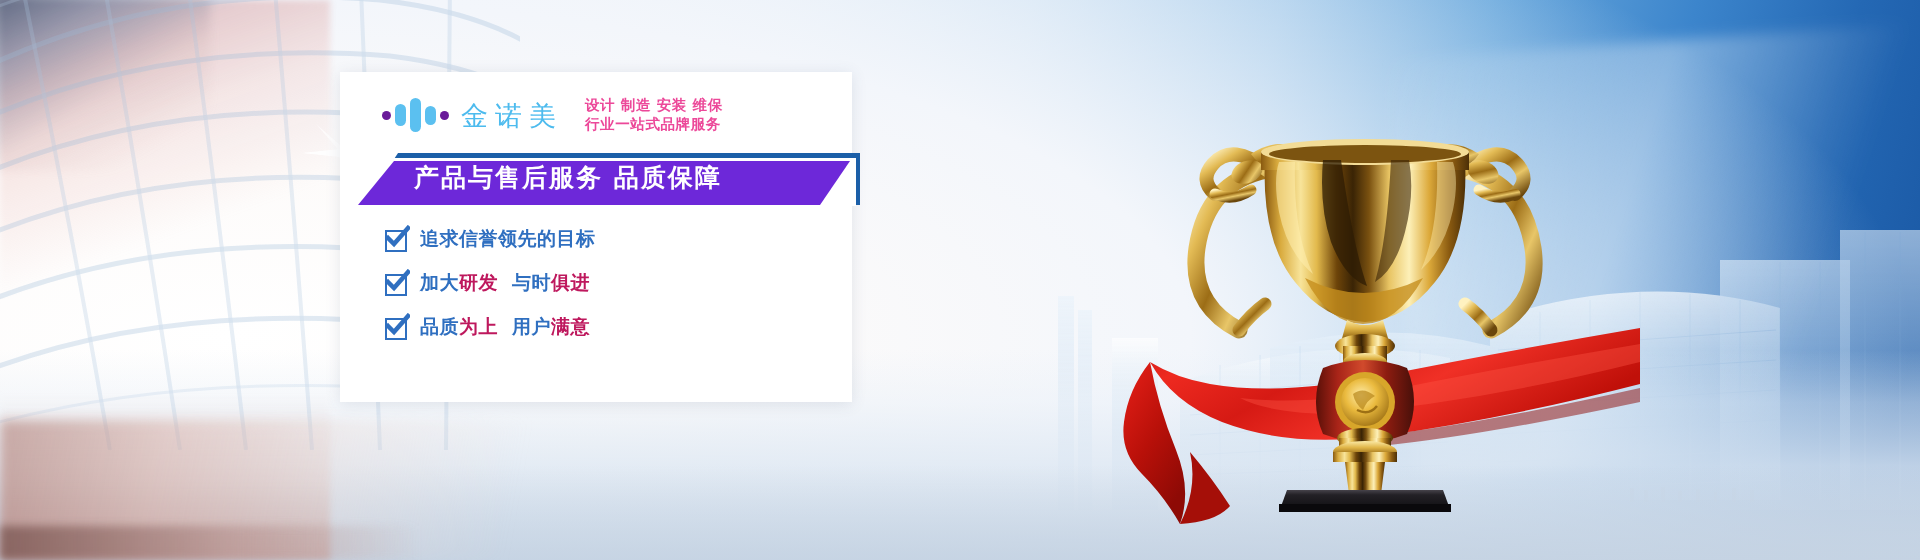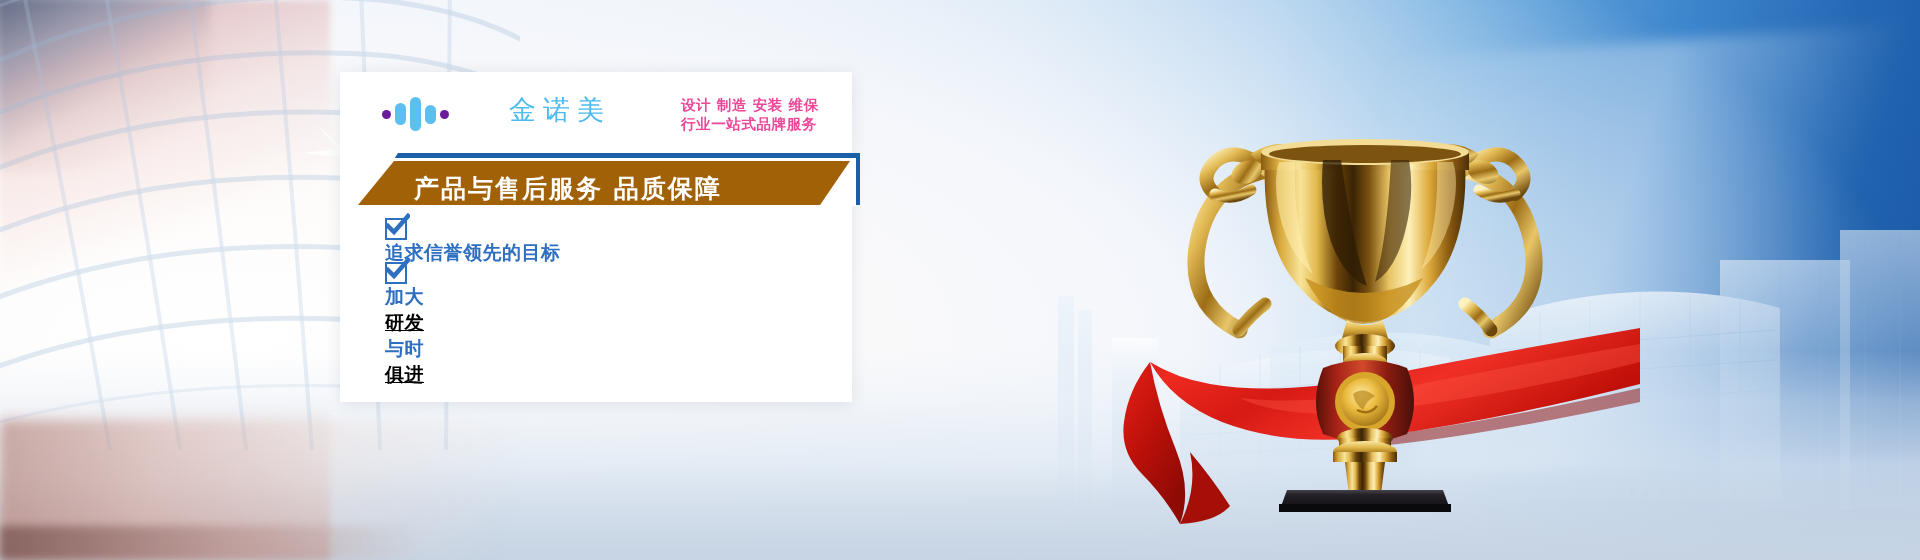--- a/index.html
+++ b/index.html
@@ -116,42 +116,42 @@
     background:#1b5fa8;
     clip-path:polygon(34px 0, 100% 0, 100% 100%, 0 100%);
   }
   .ribbon-inner{
     position:absolute;left:20px;top:5px;width:496px;height:48px;
     background:#fff;
     clip-path:polygon(34px 0, 100% 0, 100% 100%, 0 100%);
   }
   .ribbon{
     position:absolute;left:18px;top:8px;width:492px;height:44px;
-    background:#a16207;
+    background:#6d28d9;
     clip-path:polygon(36px 0, 100% 0, calc(100% - 30px) 100%, 0 100%);
-    display:flex;align-items:flex-end;
+    display:flex;align-items:flex-start;
   }
   .ribbon-text{
     margin-left:56px;color:#ffffff;font-size:25px;font-weight:700;letter-spacing:2px;
     white-space:nowrap;
     font-family:"DejaVu Sans","Liberation Sans",sans-serif;
   }
 
   
   .list{position:absolute;left:385px;top:218px;width:430px;}
-  .row{display:flex;align-items:flex-start;height:34px;margin-bottom:10px;flex-direction:column;}
+  .row{display:flex;align-items:flex-end;height:34px;margin-bottom:10px;}
   .cbox{
     position:relative;width:18px;height:18px;border:2px solid #2f6fc0;background:#fff;
     margin-right:13px;flex:none;
   }
   .cbox svg{position:absolute;left:-3px;top:-7px;}
   .txt{font-size:19px;font-weight:600;letter-spacing:.5px;white-space:nowrap;
     font-family:"DejaVu Sans","Liberation Sans",sans-serif;}
   .blue{color:#2f6fc0;}
-  .red{color:#000000;text-decoration:underline;}
+  .red{color:#be185d;}
   .gap{display:inline-block;width:14px;}
 </style>
 </head>
 <body>
 
 <div class="stage">
 
   <div class="bg">
     <div class="sky"></div>
 
@@ -388,21 +388,21 @@
         <path d="M2 45 L40 41 L88 45 L40 49 Z"></path>
         <path d="M16 16 L47 43 L74 74 L43 47 Z" opacity=".7"></path>
         <path d="M74 16 L47 43 L16 74 L43 47 Z" opacity=".7"></path>
         <circle cx="45" cy="45" r="7"></circle>
       </g>
     </svg>
   </div>
 
   <div class="panel"></div>
 
-  <div style="position:absolute;left:382px;top:96px;display:flex;align-items:flex-start;gap:48px;">
+  <div style="position:absolute;left:382px;top:96px;display:flex;align-items:center;">
     <div class="wave">
       <span class="dot"></span>
       <span class="bar b1"></span>
       <span class="bar b2"></span>
       <span class="bar b3"></span>
       <span class="dot"></span>
     </div>
     <div class="brand">金诺美</div>
     <div class="tagline">
       <div>设计 制造 安装 维保</div>
@@ -436,15 +436,27 @@
         </svg>
       </span>
       <span class="txt blue">加大</span>
       <span class="txt red">研发</span>
       <span class="gap"></span>
       <span class="txt blue">与时</span>
       <span class="txt red">俱进</span>
     </div>
 
 
+    <div class="row">
+      <span class="cbox">
+        <svg width="26" height="26" viewBox="0 0 26 26">
+          <path d="M4 13 L10 19 L24 3" stroke="#2f6fc0" stroke-width="4.5" fill="none" stroke-linecap="square"></path>
+        </svg>
+      </span>
+      <span class="txt blue">品质</span>
+      <span class="txt red">为上</span>
+      <span class="gap"></span>
+      <span class="txt blue">用户</span>
+      <span class="txt red">满意</span>
+    </div>
 
   </div>
 </div>
 
 </body></html>

